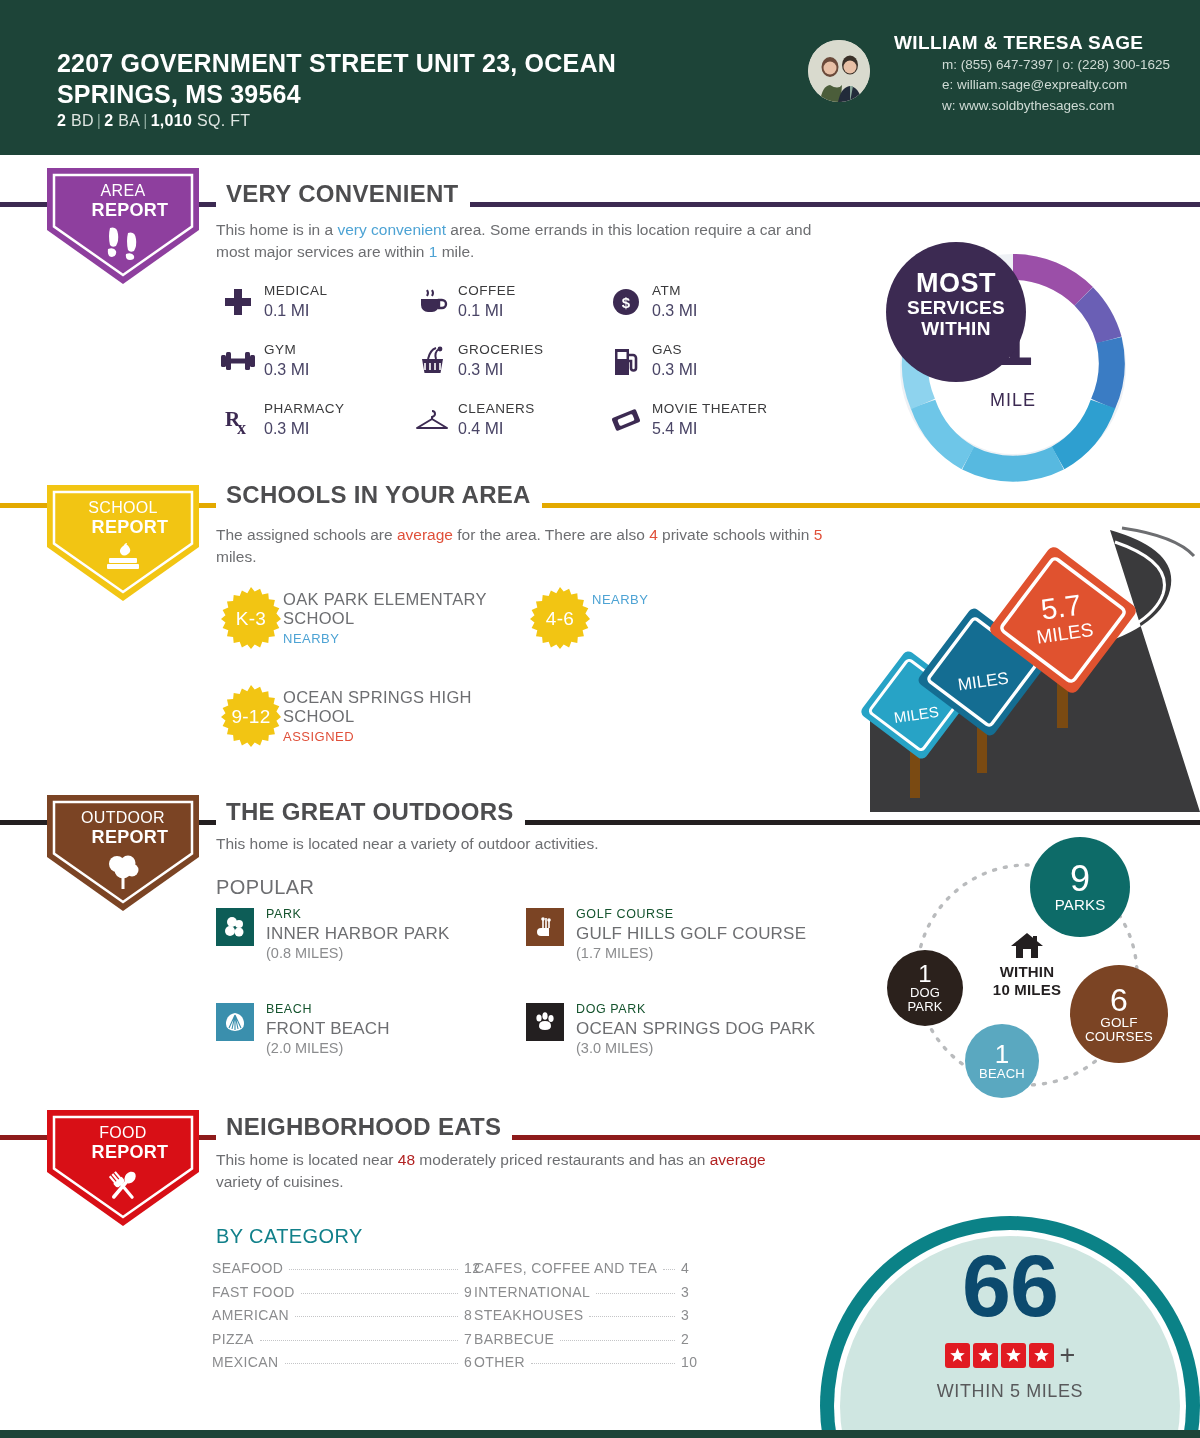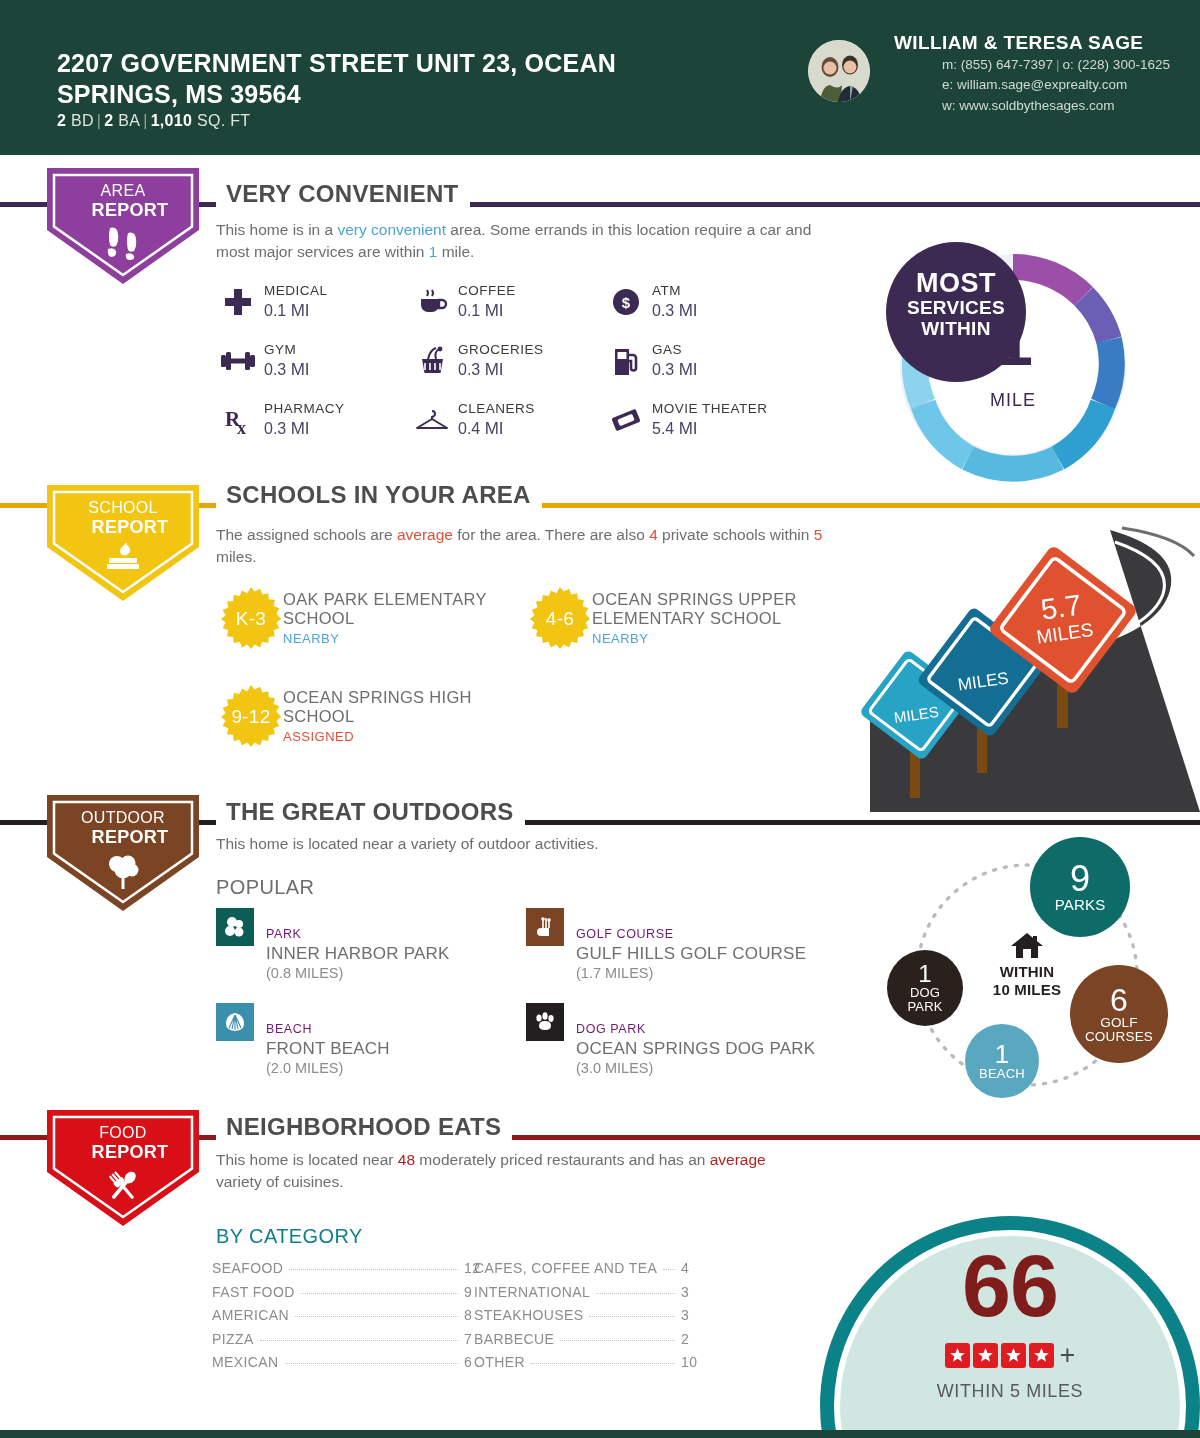--- a/index.html
+++ b/index.html
@@ -119,21 +119,21 @@
 
   
   .pop-lbl {
     position:absolute; left:216px; font-size:20px; color:#6d6e71; letter-spacing:.4px;
   }
   .out { position:absolute; display:flex; align-items:flex-start; }
   .out .otile {
     width:38px; height:38px; flex:none; display:flex; align-items:center; justify-content:center;
   }
   .out .oinfo { margin-left:12px; }
-  .out .ocat { font-size:12.5px; color:#701a75; letter-spacing:.6px; line-height:1.1;margin-top:20px; }
+  .out .ocat { font-size:12.5px; color:#14532d; letter-spacing:.6px; line-height:1.1; }
   .out .oname { font-size:17px; color:#6d6e71; line-height:1.2; margin-top:2px; letter-spacing:.2px;}
   .out .odist { font-size:14.5px; color:#8b8c8e; line-height:1.2; margin-top:1px; }
 
   
   .bub-wrap { position:absolute; left:862px; top:832px; width:330px; height:280px; }
   .bub {
     position:absolute; border-radius:50%; color:#fff; text-align:center;
     display:flex; flex-direction:column; align-items:center; justify-content:center;
   }
   .bub .bn { font-weight:normal; line-height:1; }
@@ -169,21 +169,21 @@
   .rate-ring {
     position:absolute; left:14px; top:14px; width:352px; height:352px; border-radius:50%;
     background:#ffffff;
   }
   .rate-inner {
     position:absolute; left:20px; top:20px; width:340px; height:340px; border-radius:50%;
     background:#cfe6e1;
   }
   .rate-num {
     position:absolute; left:0; top:26px; width:380px; text-align:center;
-    font-size:88px; font-weight:bold; color:#7f1d1d; line-height:1; letter-spacing:-1px;
+    font-size:88px; font-weight:bold; color:#0c4a6e; line-height:1; letter-spacing:-1px;
   }
   .stars {
     position:absolute; left:0; top:126px; width:380px;
     display:flex; align-items:center; justify-content:center; gap:3px;
   }
   .star-tile {
     width:25px; height:25px; background:#e11b22; border-radius:3px;
     display:flex; align-items:center; justify-content:center;
   }
   .plus { font-size:27px; color:#4d4d4f; margin-left:3px; line-height:1; }
@@ -440,21 +440,20 @@
 </div>
 
 <div class="sch" style="left:528px; top:587px;">
   <div class="star">
     <svg class="sv" width="64" height="64" viewBox="0 0 64 64">
         <path d="M32 0l3.7 4.6 5.4-2.9 2.2 5.7 6-1.2.5 6.1 6.1.6-1.3 6 5.7 2.3-2.9 5.4L62 32l-4.6 3.7 2.9 5.4-5.7 2.2 1.3 6-6.1.6-.5 6.1-6-1.3-2.2 5.7-5.4-2.9L32 62l-3.7-4.5-5.4 2.9-2.2-5.7-6 1.3-.6-6.1-6.1-.6 1.3-6L3.6 41l2.9-5.4L2 32l4.5-3.7-2.9-5.4 5.7-2.3-1.3-6 6.1-.6.6-6.1 6 1.2 2.2-5.7 5.4 2.9z" fill="#f2c513"></path>
       </svg>
     <div class="stxt">4-6</div>
   </div>
   <div class="sinfo">
-    <div class="sname" style="width:215px;">OCEAN SPRINGS UPPER ELEMENTARY SCHOOL</div>
     <div class="stag" style="color:#4da3d4;">NEARBY</div>
   </div>
 </div>
 
 <div class="sch" style="left:219px; top:685px;">
   <div class="star">
     <svg class="sv" width="64" height="64" viewBox="0 0 64 64">
         <path d="M32 0l3.7 4.6 5.4-2.9 2.2 5.7 6-1.2.5 6.1 6.1.6-1.3 6 5.7 2.3-2.9 5.4L62 32l-4.6 3.7 2.9 5.4-5.7 2.2 1.3 6-6.1.6-.5 6.1-6-1.3-2.2 5.7-5.4-2.9L32 62l-3.7-4.5-5.4 2.9-2.2-5.7-6 1.3-.6-6.1-6.1-.6 1.3-6L3.6 41l2.9-5.4L2 32l4.5-3.7-2.9-5.4 5.7-2.3-1.3-6 6.1-.6.6-6.1 6 1.2 2.2-5.7 5.4 2.9z" fill="#f2c513"></path>
       </svg>
     <div class="stxt">9-12</div>

